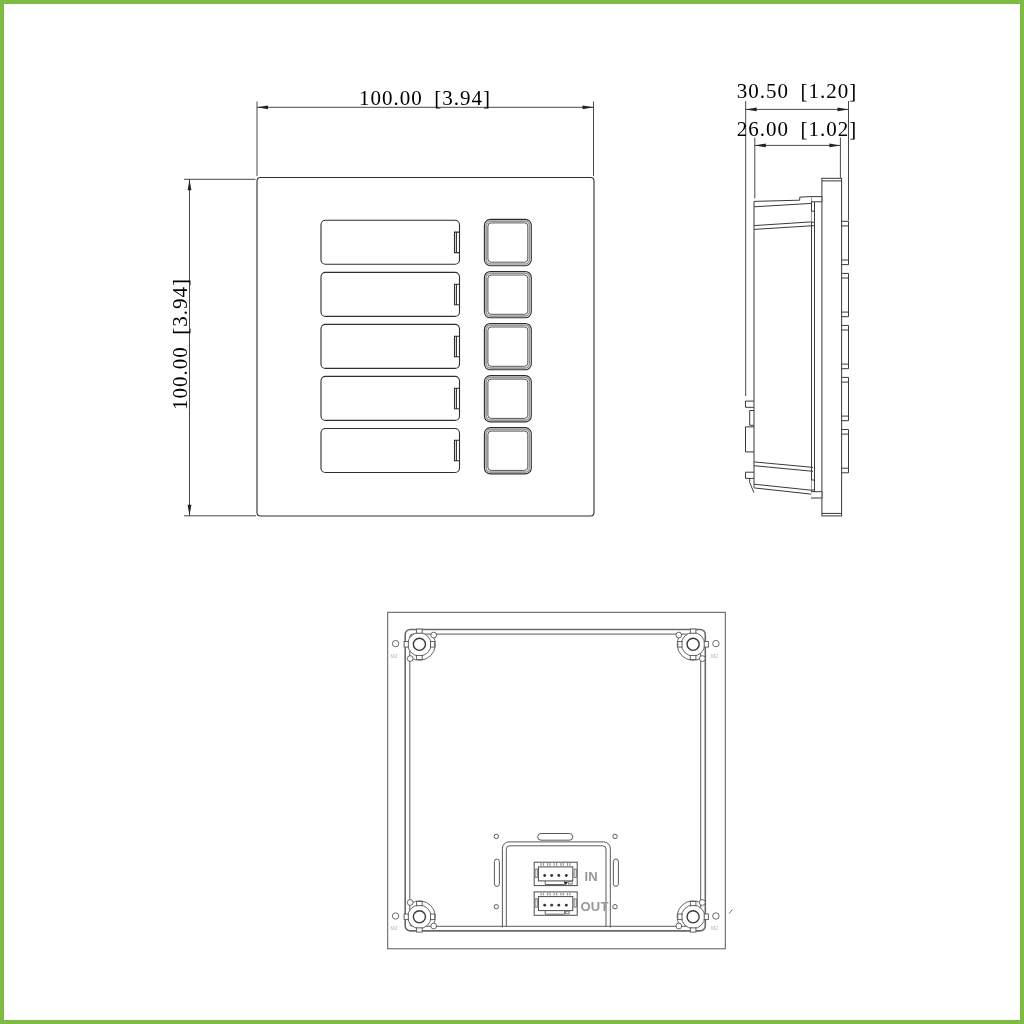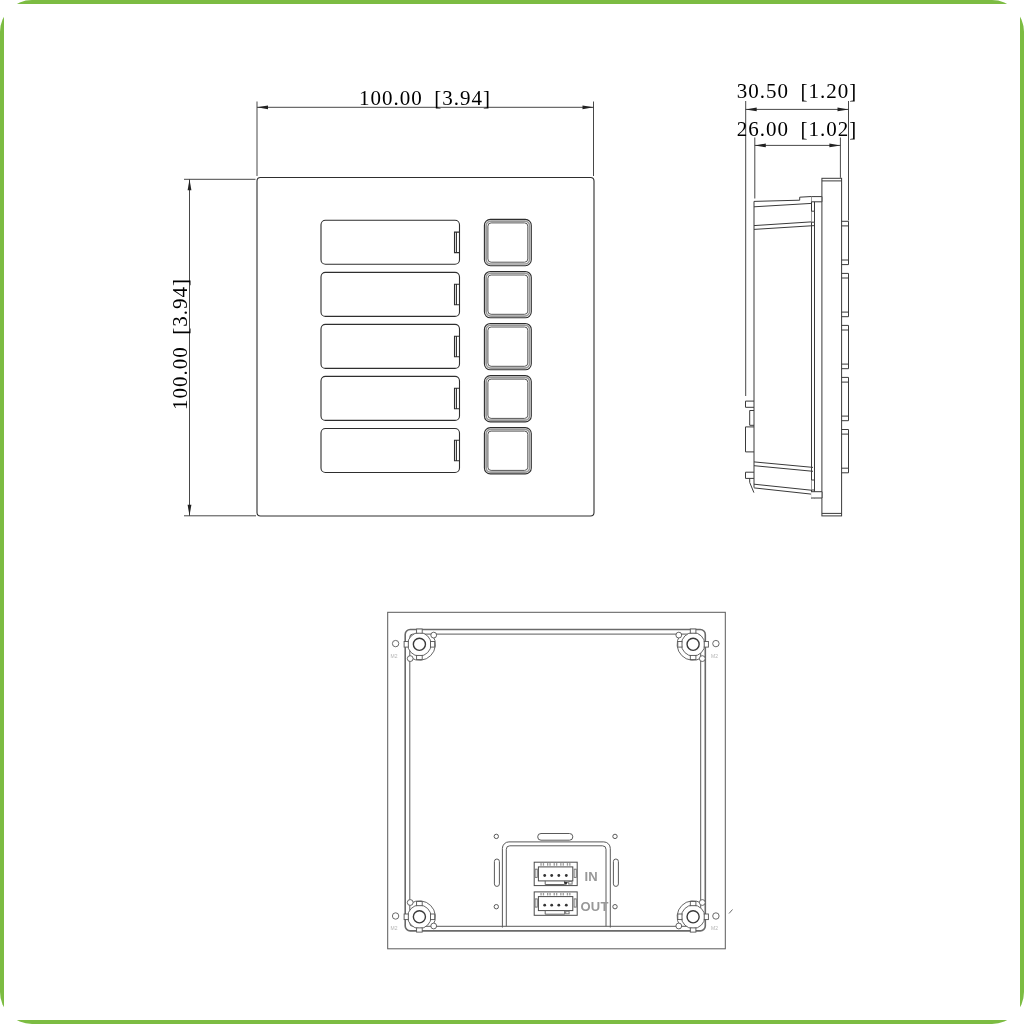--- a/index.html
+++ b/index.html
@@ -1,17 +1,17 @@
 <!DOCTYPE html>
 <html><head>
 <meta charset="utf-8">
 <style>
 html,body{margin:0;padding:0;background:#fff;}
 *{font-family:"Liberation Serif", serif;}
-#page{position:relative;width:1024px;height:1024px;overflow:hidden;border-radius:32px;}
+#page{position:relative;width:1024px;height:1024px;overflow:hidden;}
 svg{position:absolute;top:0;left:0;}
 .dimtxt{font-family:"Liberation Serif",serif;font-size:21px;fill:#000;letter-spacing:1px;}
 .m2{font-family:"Liberation Sans",sans-serif;font-size:5px;fill:#b5b5b5;}
 .iolbl{font-family:"Liberation Sans",sans-serif;font-size:13px;font-weight:bold;fill:#989898;letter-spacing:0.2px;}
 </style>
 </head>
 <body>
 <div id="page">
 <svg width="1024" height="1024" viewBox="0 0 1024 1024">
 

